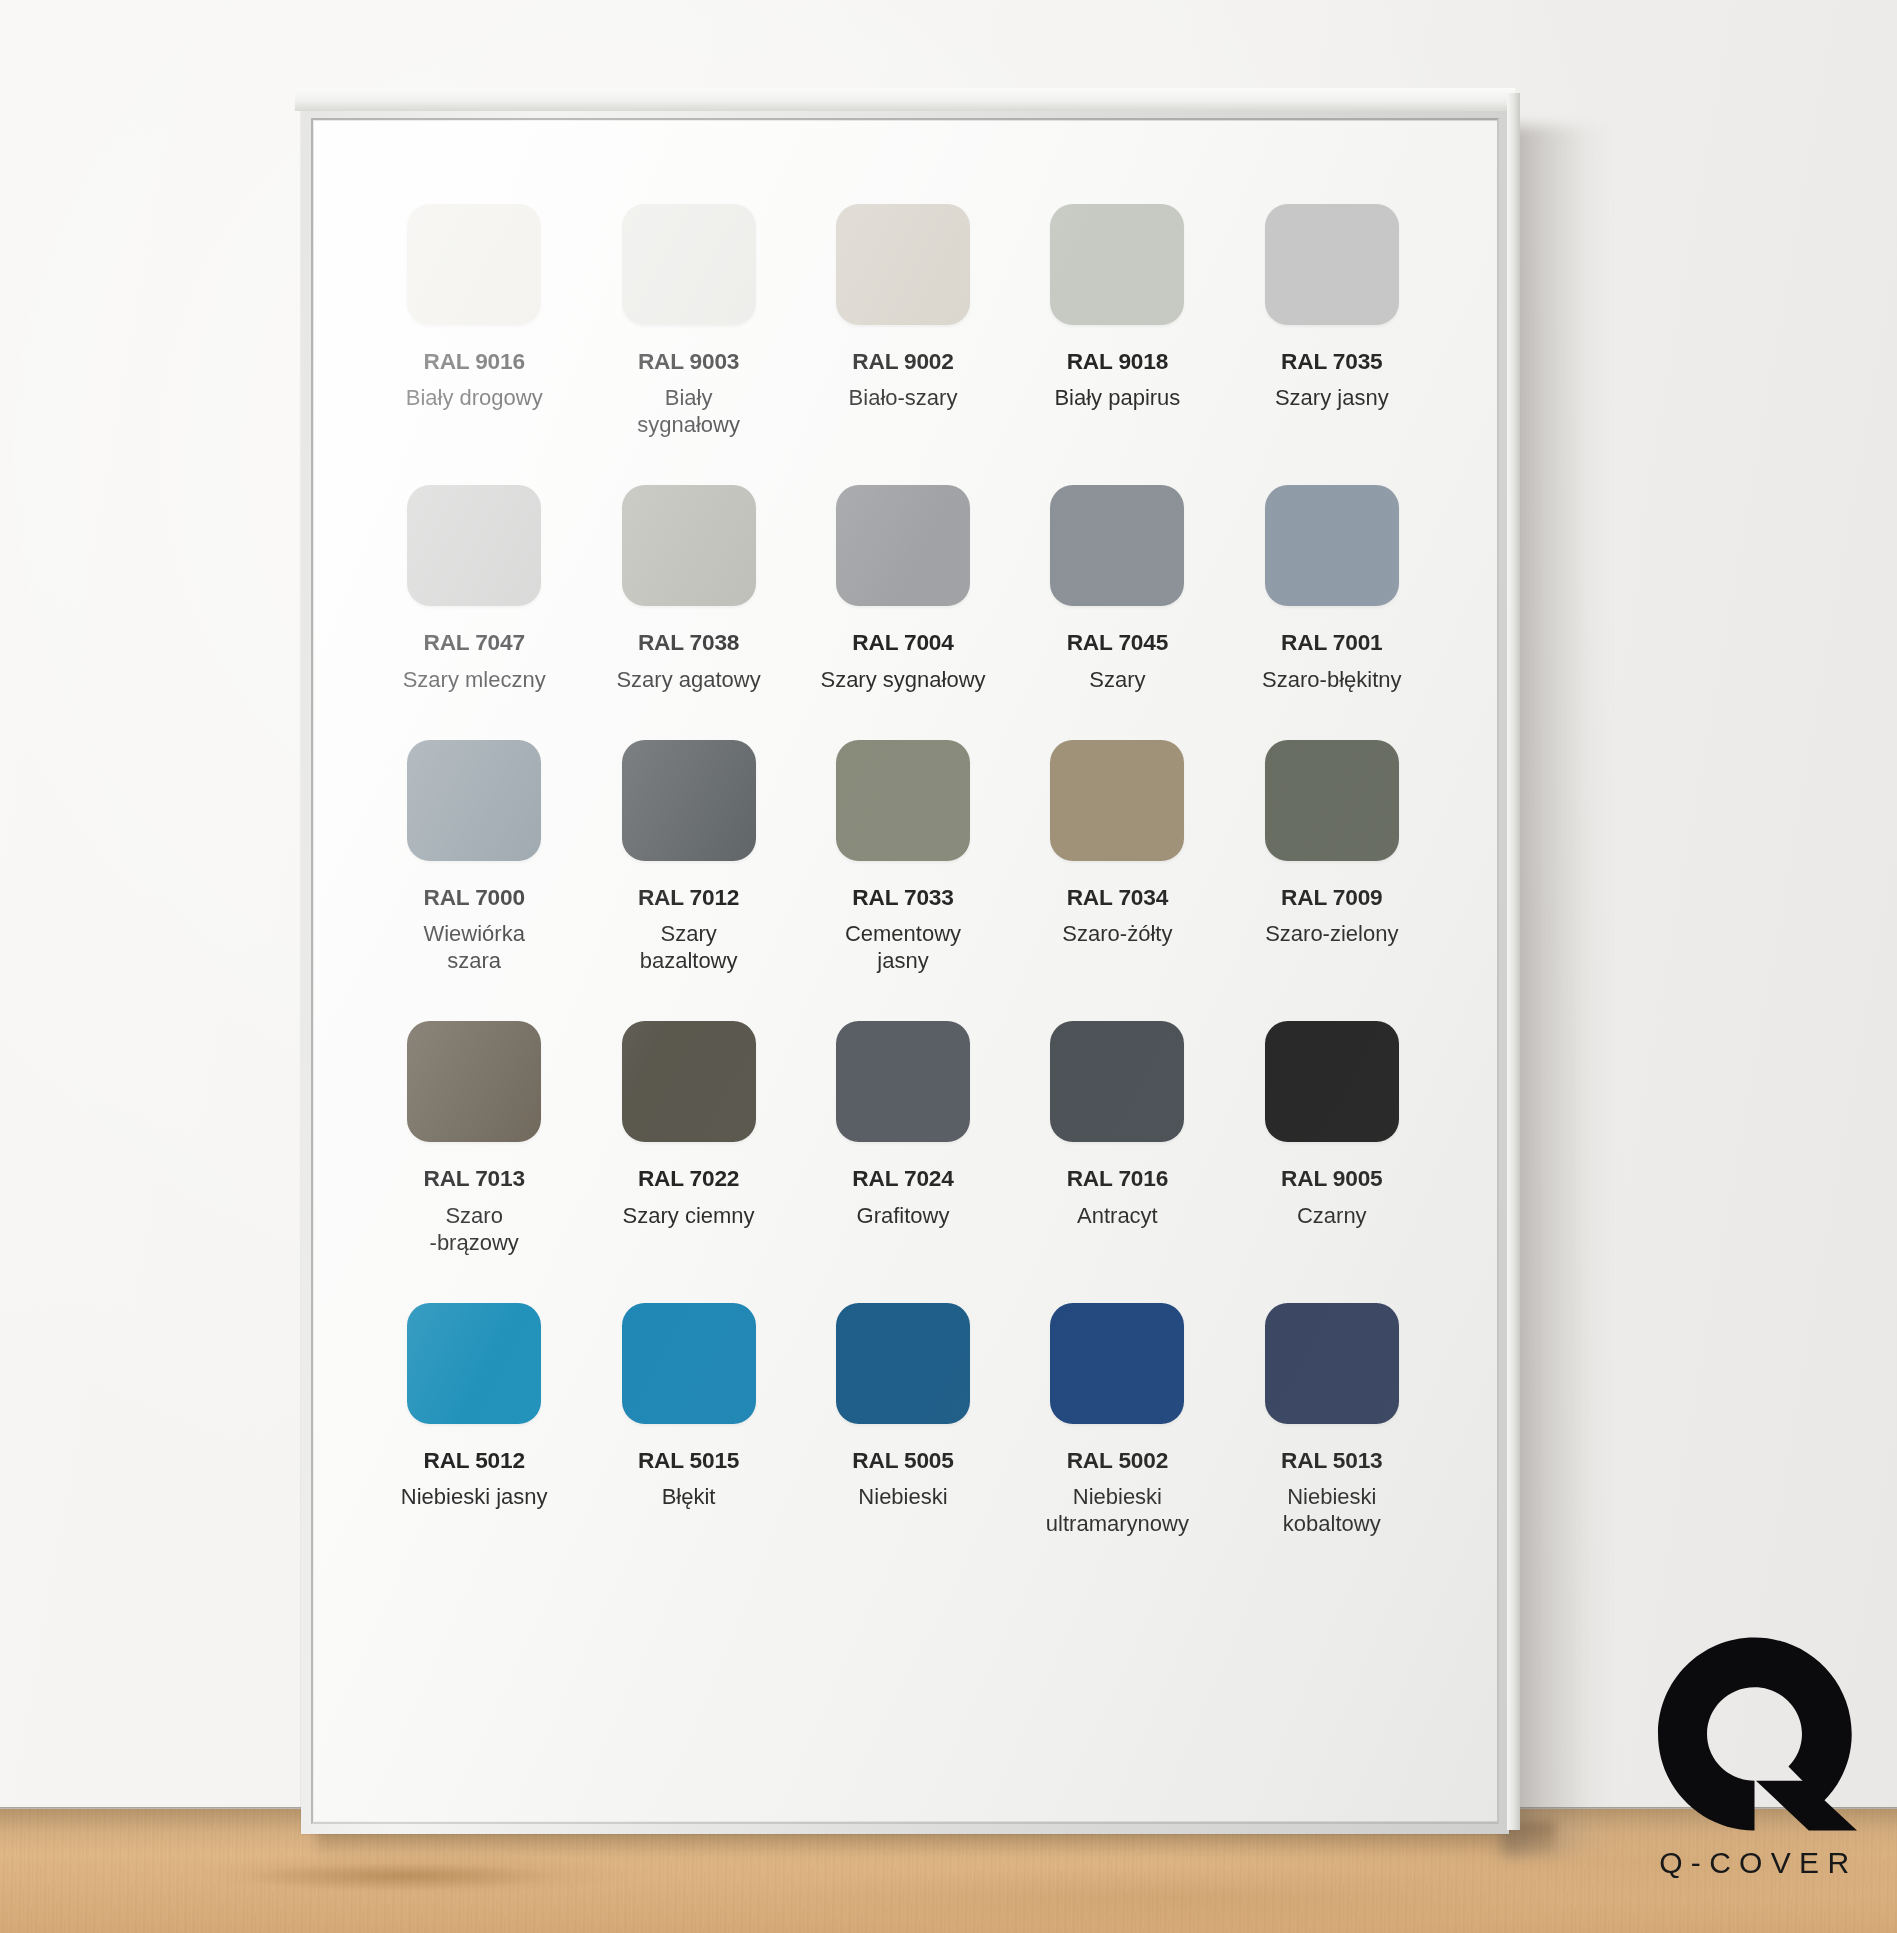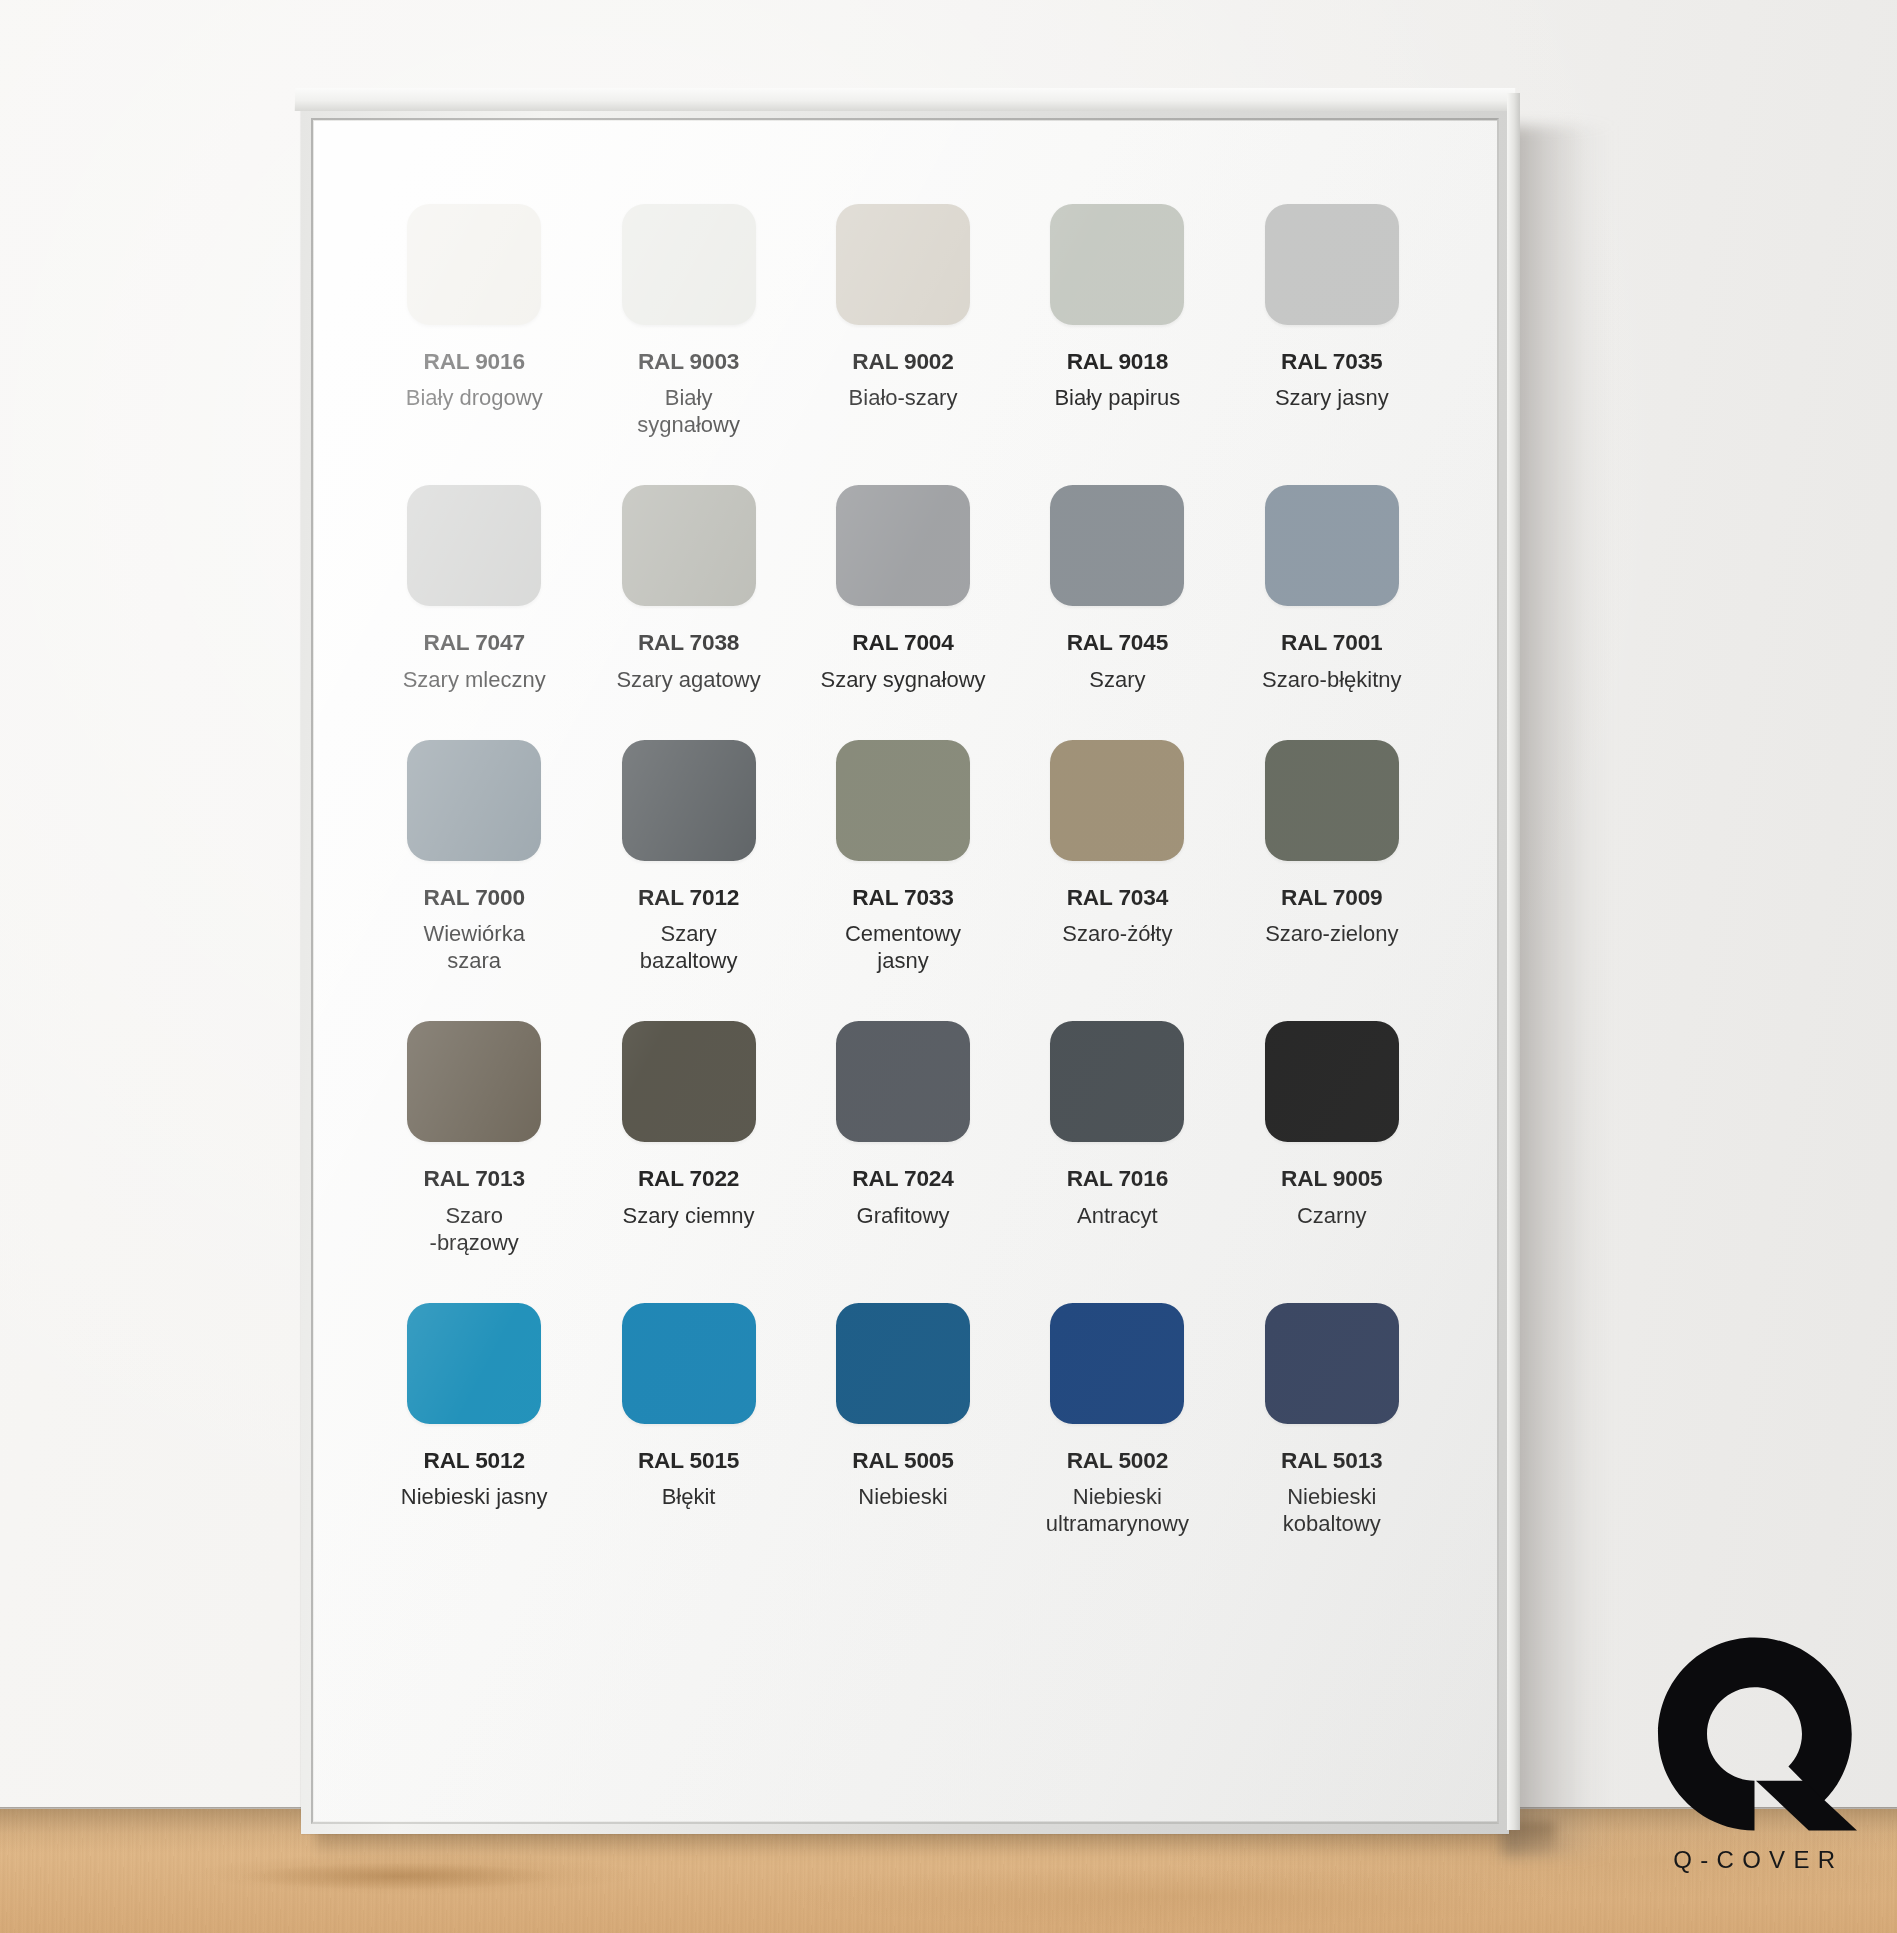--- a/index.html
+++ b/index.html
@@ -131,21 +131,21 @@
   }
 
   
   #logo{
     position:absolute; left:1641px; top:1633px; width:227px; height:272px;
   }
   #logo svg{ display:block; }
   .logo-word{
     margin-top:10.6px;
     text-align:center;
-    font-size:24px;
+    font-size:30px;
     letter-spacing:8.3px;
     color:#17181a;
     font-weight:400;
     padding-left:7.6px;
   }
 </style>
 </head>
 <body>
 
 <div id="scene">

